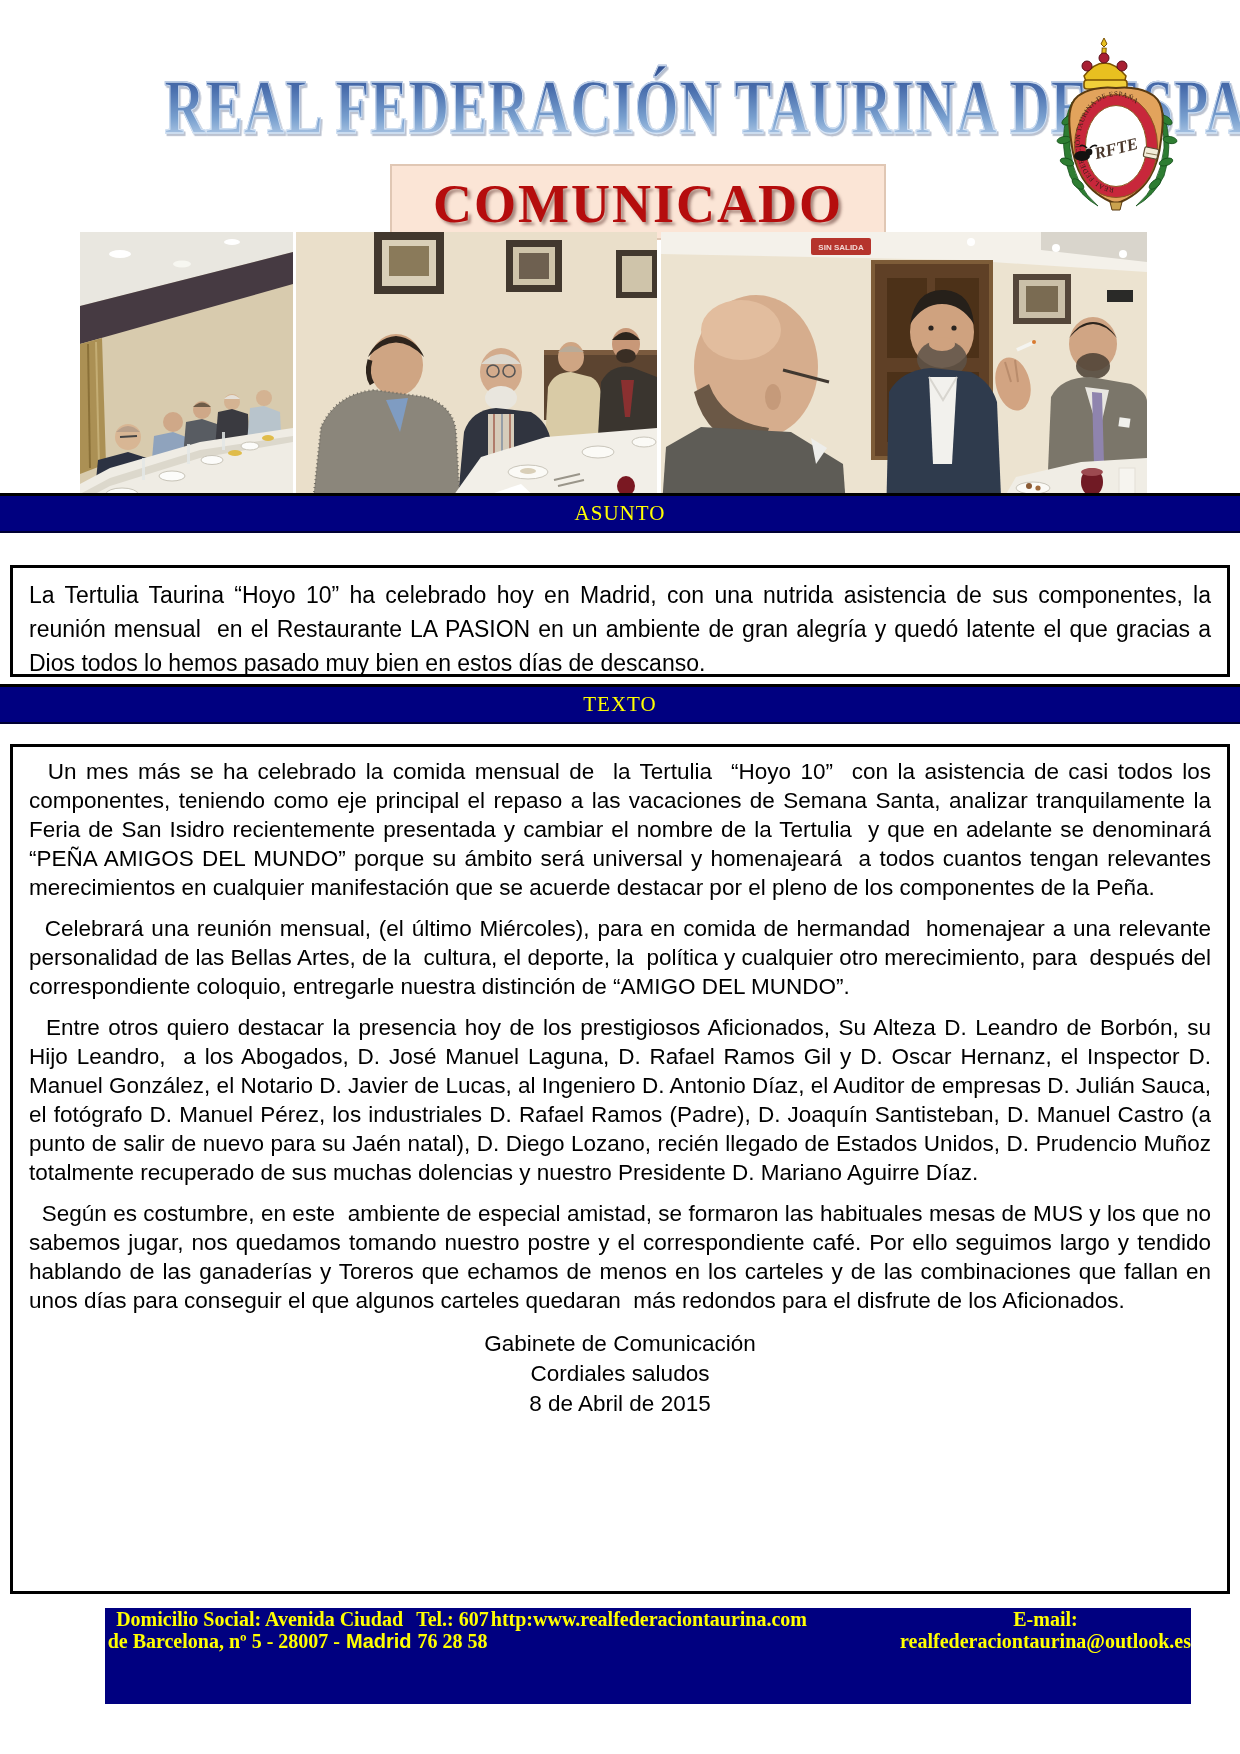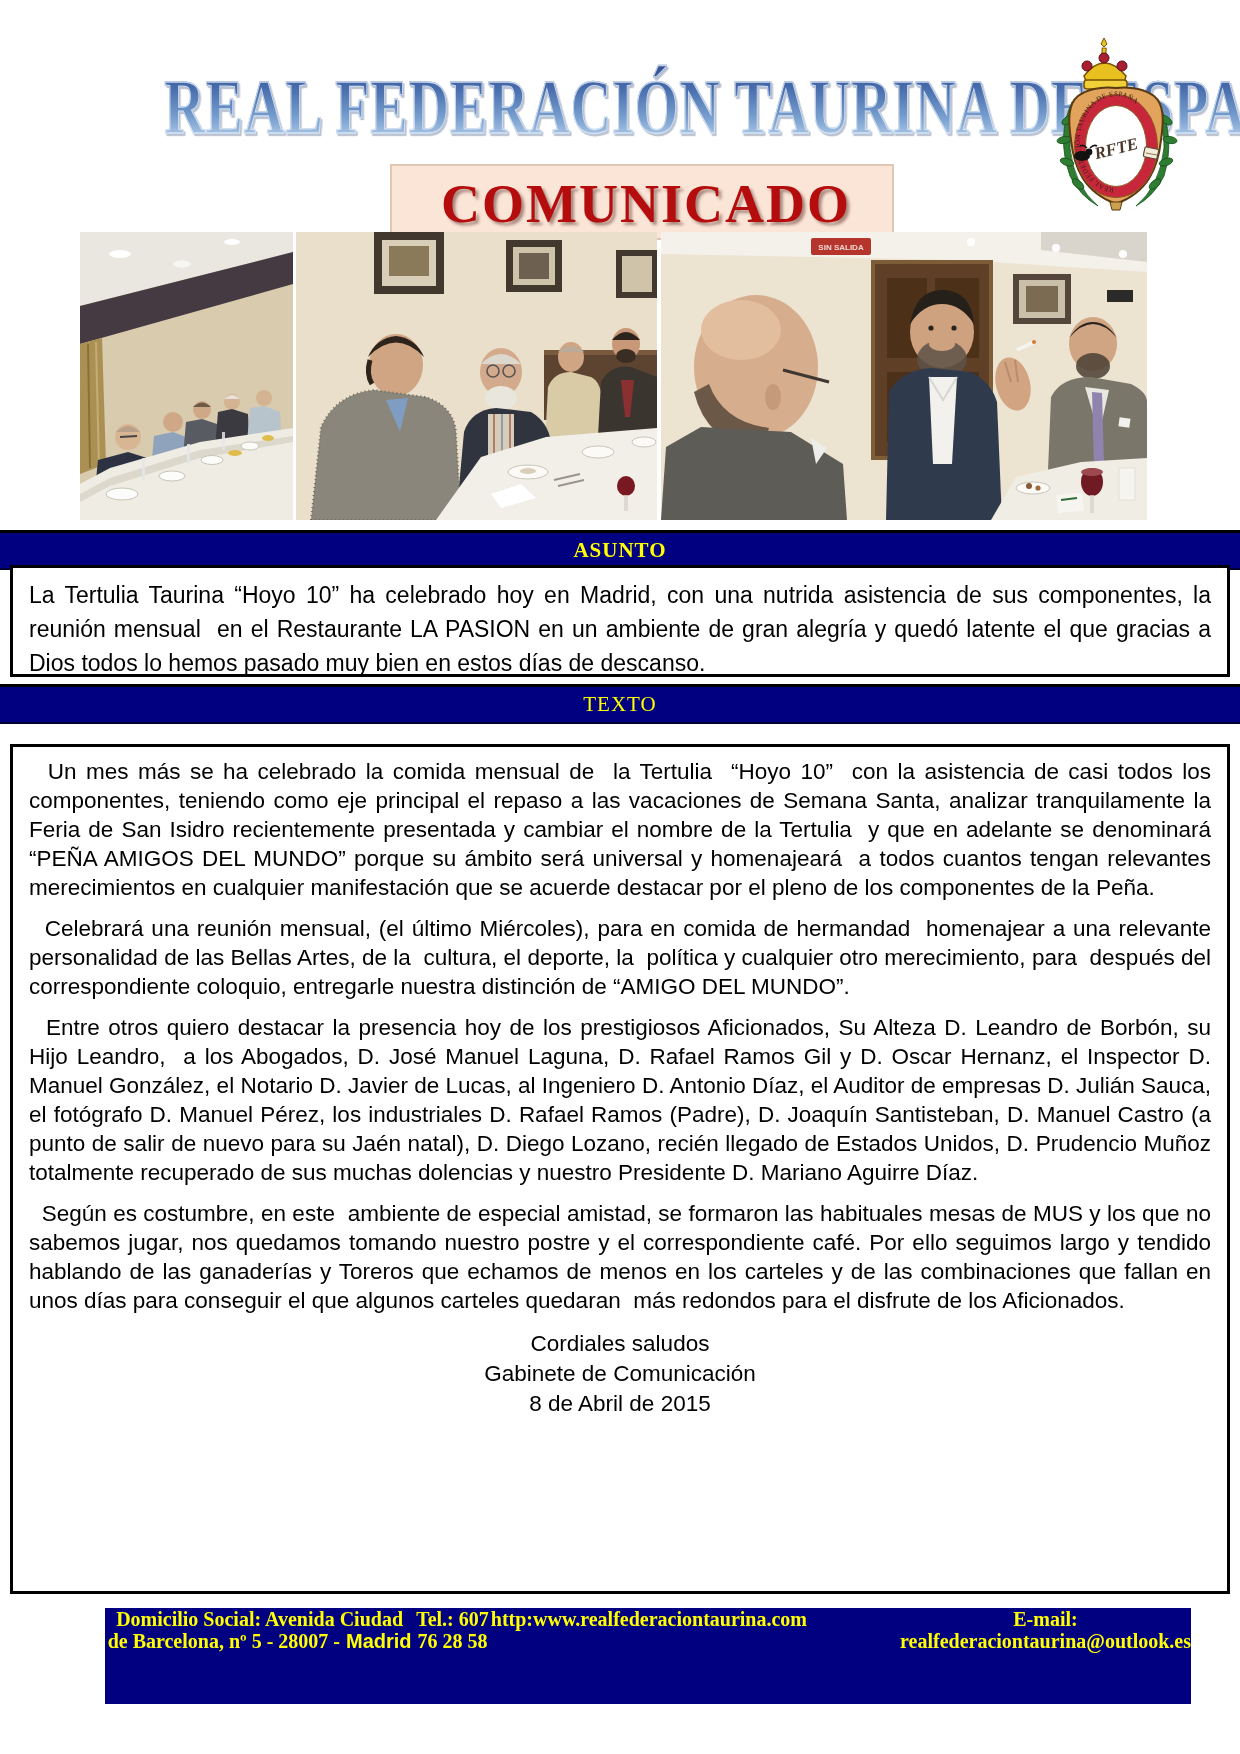--- a/index.html
+++ b/index.html
@@ -11,37 +11,37 @@
   .main-title{display:inline-block;margin:0;font-family:"Liberation Serif",serif;font-weight:bold;
       font-size:72px;letter-spacing:1px;white-space:nowrap;
       transform:scale(0.78,1.08);transform-origin:50% 50%;
       background:linear-gradient(180deg,#2f4e8e 0%,#4a6fae 30%,#79a0cf 62%,#d9e8f7 100%);
       -webkit-background-clip:text;background-clip:text;color:transparent;
       -webkit-text-stroke:1.2px rgba(222,234,248,0.85);
       filter:drop-shadow(2px 2px 0 rgba(60,80,120,0.35));}
   .crest{position:absolute;right:58px;top:36px;width:128px;height:176px;}
 
   .comunicado-box{position:absolute;left:390px;top:164px;width:492px;height:72px;
-      background:#fbe5d6;border:2px solid #e0c7b4;display:flex;align-items:center;justify-content:center;padding-left:8px;}
+      background:#fbe5d6;border:2px solid #e0c7b4;display:flex;align-items:center;justify-content:center;}
   .comunicado-label{font-family:"Liberation Serif",serif;font-weight:bold;font-size:54px;
       letter-spacing:2px;color:#b50d0d;text-shadow:3px 3px 3px rgba(100,60,55,0.55);padding-top:4px;}
 
   
   .photo{position:absolute;top:232px;height:288px;overflow:hidden;}
   .photo svg{display:block;width:100%;height:100%;}
   .photo1{left:80px;width:213px;}
   .photo2{left:296px;width:361px;}
   .photo3{left:661px;width:486px;}
 
   
   .banner{position:absolute;left:0;width:1240px;height:35px;background:#000080;
       border-top:3px solid #000000;border-bottom:2px solid #000033;
       display:flex;align-items:center;justify-content:center;}
   .banner-label{font-family:"Liberation Serif",serif;font-size:21px;letter-spacing:1px;color:#ffff00;}
-  .banner-asunto{top:530px;font-weight:bold;}
+  .banner-asunto{top:493px;}
   .banner-texto{top:684px;}
 
   .text-box{position:absolute;left:10px;width:1220px;background:#ffffff;border:3px solid #000000;
       box-sizing:border-box;color:#000000;}
   .asunto-box{top:565px;height:112px;padding:10px 16px 0;}
   .asunto-text{font-size:23px;line-height:34px;text-align:justify;white-space:pre-wrap;}
 
   .texto-box{top:744px;height:850px;padding:10px 16px 0;overflow:hidden;}
   .texto-par{margin:0 0 12px 0;font-size:22.5px;line-height:29px;text-align:justify;white-space:pre-wrap;}
   .closing{margin-top:14px;text-align:center;font-size:22.5px;line-height:30px;}
@@ -292,22 +292,22 @@
 
   <div class="banner banner-texto">
     <span class="banner-label">TEXTO</span>
   </div>
   <div class="text-box texto-box">
     <p class="texto-par">  Un mes más se ha celebrado la comida mensual de  la Tertulia  “Hoyo 10”  con la asistencia de casi todos los componentes, teniendo como eje principal el repaso a las vacaciones de Semana Santa, analizar tranquilamente la Feria de San Isidro recientemente presentada y cambiar el nombre de la Tertulia  y que en adelante se denominará “PEÑA AMIGOS DEL MUNDO” porque su ámbito será universal y homenajeará  a todos cuantos tengan relevantes merecimientos en cualquier manifestación que se acuerde destacar por el pleno de los componentes de la Peña.</p>
     <p class="texto-par">  Celebrará una reunión mensual, (el último Miércoles), para en comida de hermandad  homenajear a una relevante personalidad de las Bellas Artes, de la  cultura, el deporte, la  política y cualquier otro merecimiento, para  después del correspondiente coloquio, entregarle nuestra distinción de “AMIGO DEL MUNDO”.</p>
     <p class="texto-par">  Entre otros quiero destacar la presencia hoy de los prestigiosos Aficionados, Su Alteza D. Leandro de Borbón, su Hijo Leandro,  a los Abogados, D. José Manuel Laguna, D. Rafael Ramos Gil y D. Oscar Hernanz, el Inspector D. Manuel González, el Notario D. Javier de Lucas, al Ingeniero D. Antonio Díaz, el Auditor de empresas D. Julián Sauca, el fotógrafo D. Manuel Pérez, los industriales D. Rafael Ramos (Padre), D. Joaquín Santisteban, D. Manuel Castro (a punto de salir de nuevo para su Jaén natal), D. Diego Lozano, recién llegado de Estados Unidos, D. Prudencio Muñoz totalmente recuperado de sus muchas dolencias y nuestro Presidente D. Mariano Aguirre Díaz.</p>
     <p class="texto-par">  Según es costumbre, en este  ambiente de especial amistad, se formaron las habituales mesas de MUS y los que no sabemos jugar, nos quedamos tomando nuestro postre y el correspondiente café. Por ello seguimos largo y tendido hablando de las ganaderías y Toreros que echamos de menos en los carteles y de las combinaciones que fallan en  unos días para conseguir el que algunos carteles quedaran  más redondos para el disfrute de los Aficionados.</p>
     <div class="closing">
+      <div>Gabinete de Comunicación</div>
       <div>Cordiales saludos</div>
-      <div>Gabinete de Comunicación</div>
       <div>8 de Abril  de 2015</div>
     </div>
   </div>
 
   <div class="footer-bar">
     <div class="footer-line">
       <span>Domicilio Social: Avenida Ciudad de Barcelona, nº 5 - 28007 -</span><span class="footer-city">Madrid</span>
     </div>
     <div class="footer-line">Tel.: 607 76 28 58</div>
     <div class="footer-line footer-links">

